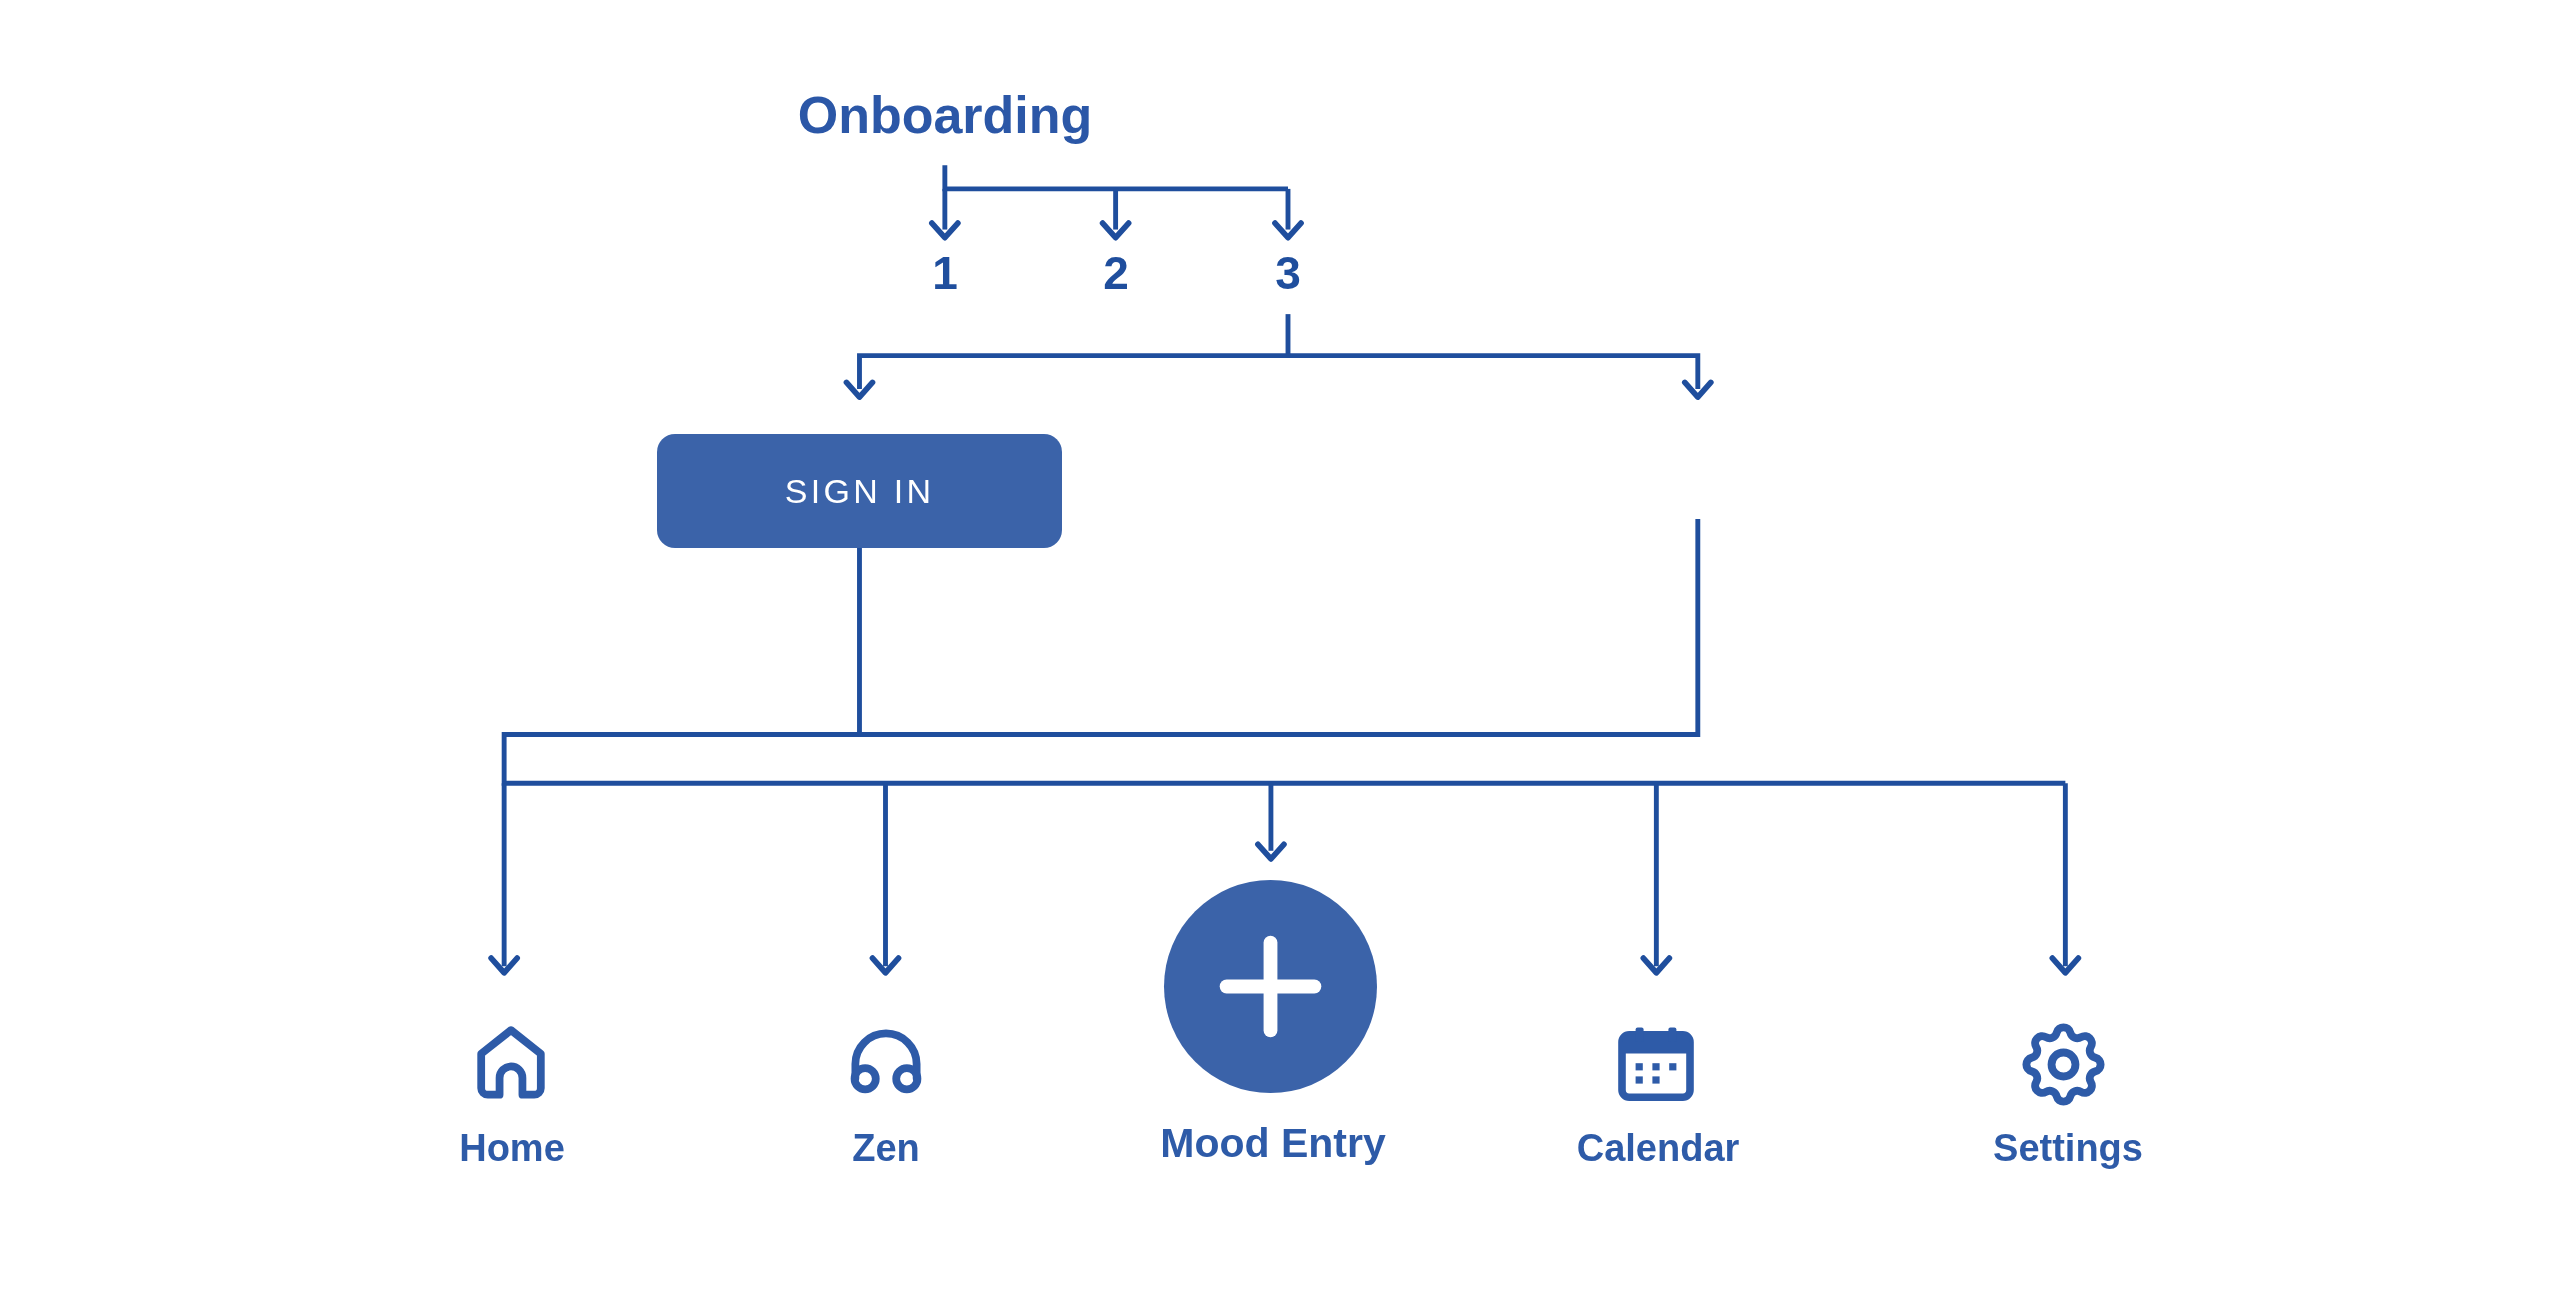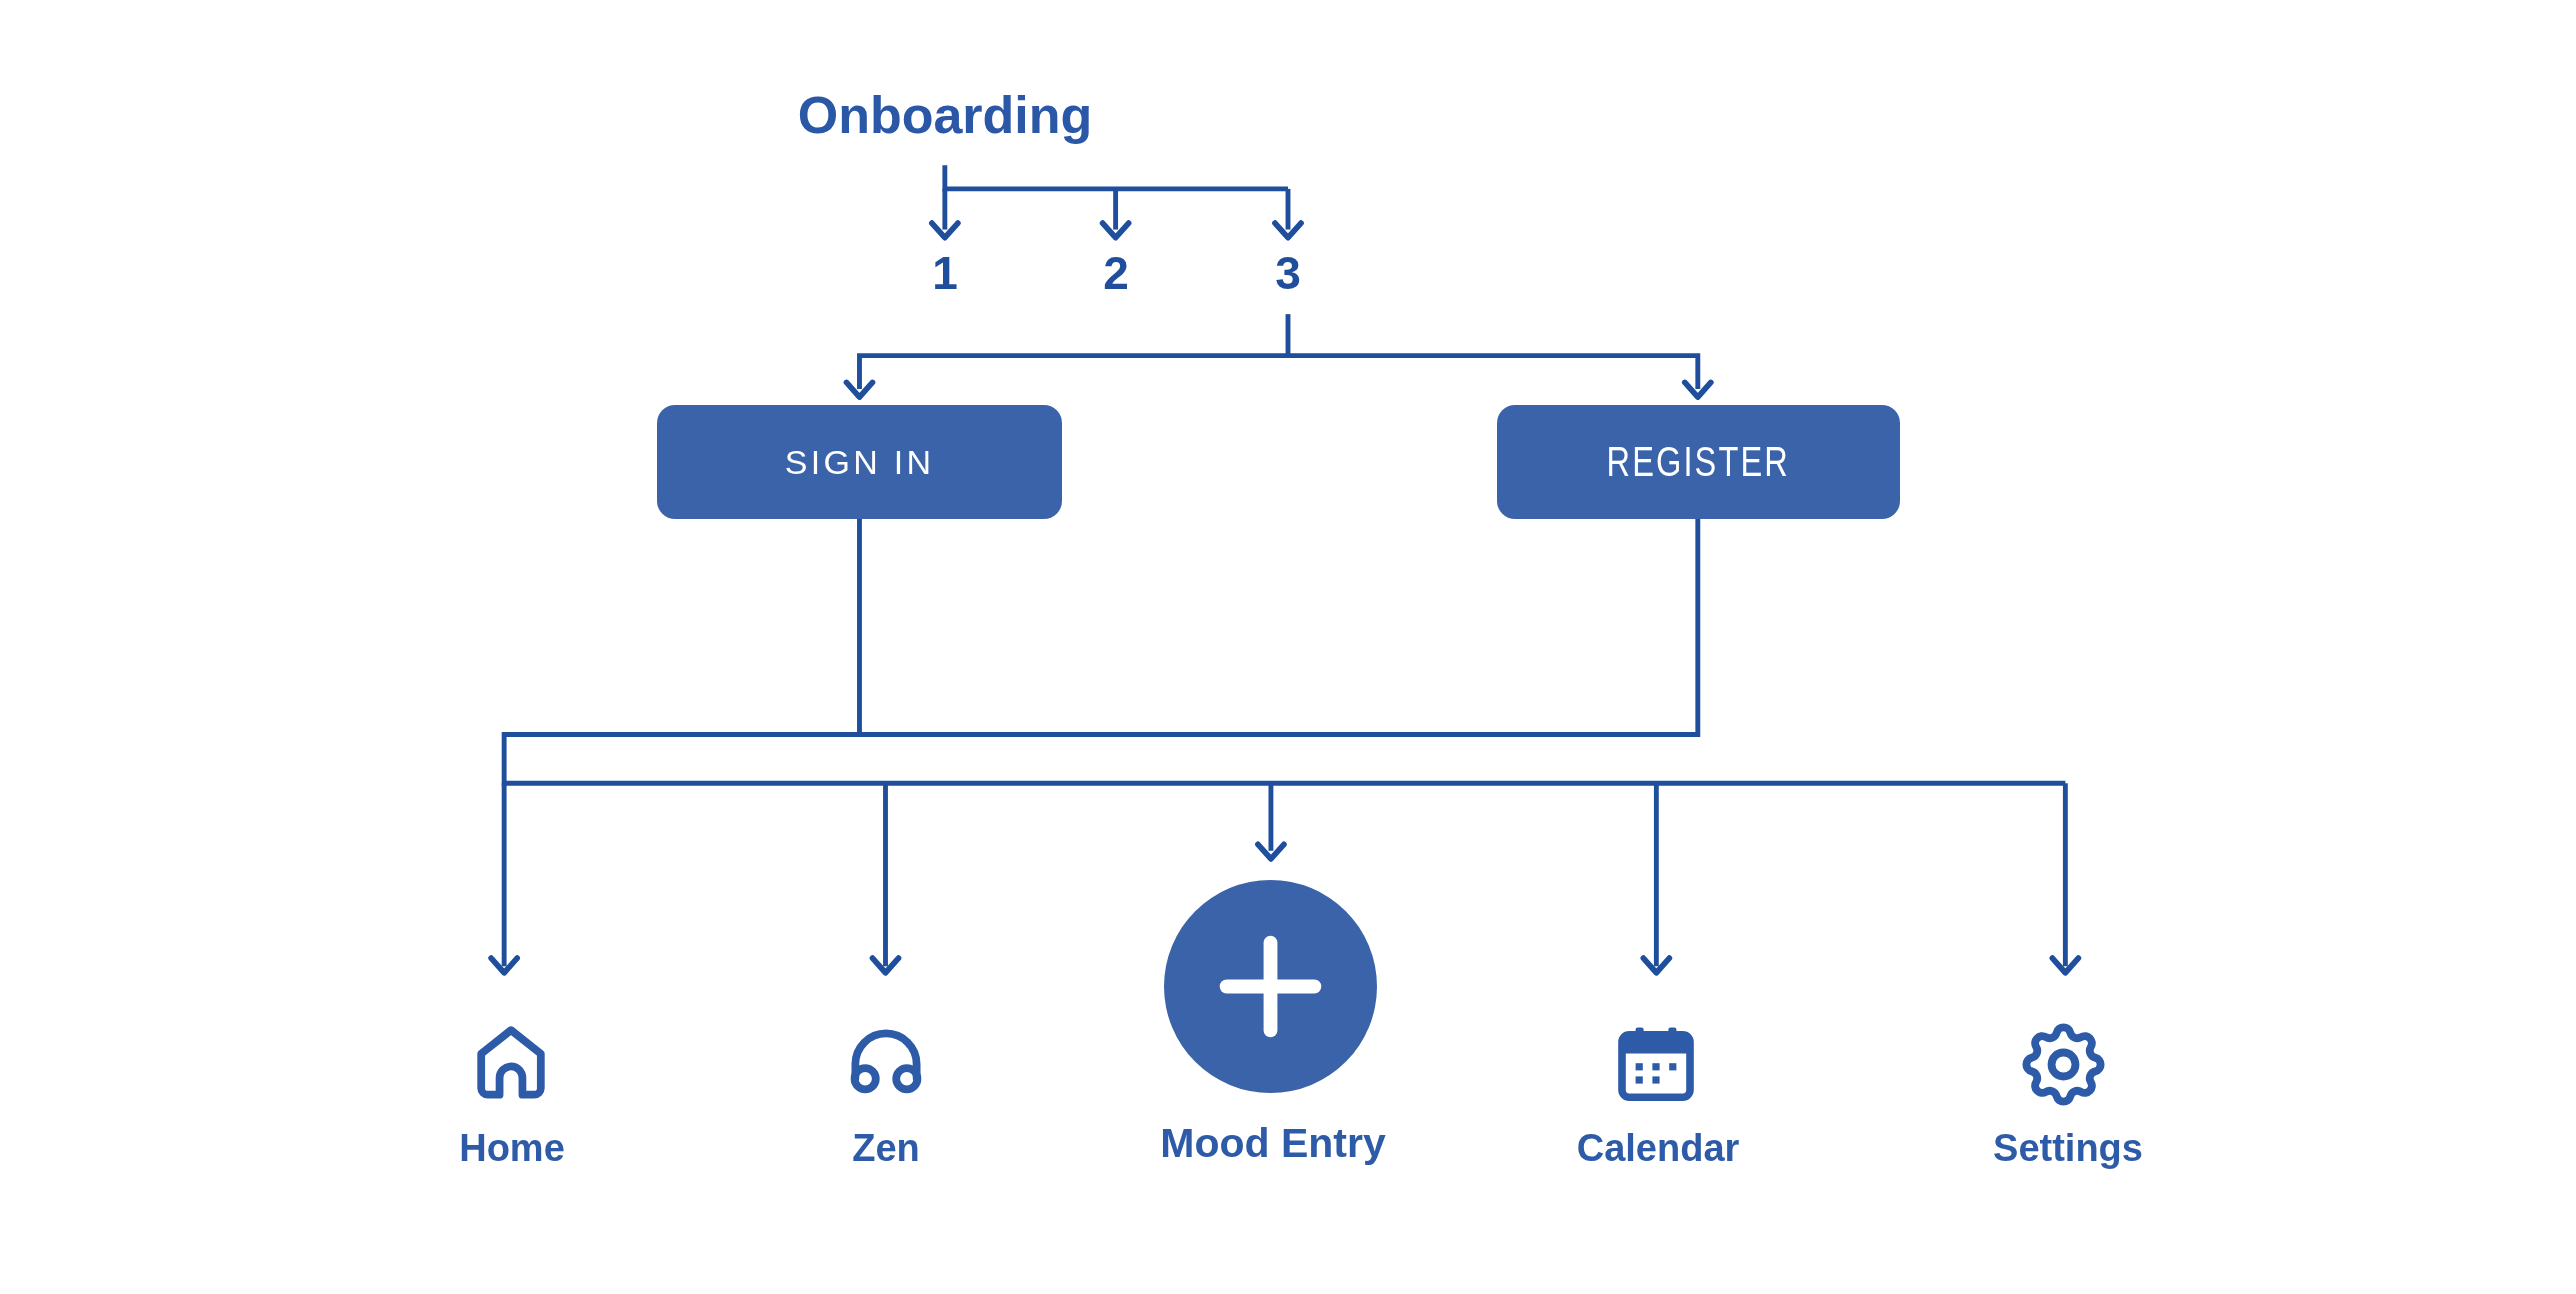--- a/index.html
+++ b/index.html
@@ -18,21 +18,21 @@
   .title{
     position:absolute;left:945px;top:85px;transform:translateX(-50%);
     font-size:52px;font-weight:bold;color:var(--title);letter-spacing:0px;white-space:nowrap;
   }
   .stepnum{
     position:absolute;transform:translateX(-50%);top:246px;
     font-size:46px;font-weight:bold;color:var(--number);
   }
   .btn{
     position:absolute;height:114px;border-radius:18px;background:var(--accent);
-    display:flex;align-items:center;justify-content:center;
+    display:flex;align-items:center;justify-content:center;margin-top:29px;
   }
   .btn .btn-label{
     color:var(--button-text);font-size:34px;letter-spacing:3.3px;font-weight:normal;white-space:nowrap;
   }
   .btn .condensed{display:inline-block;transform:scale(0.88,1.14);letter-spacing:2.4px;font-size:37px;}
 
   .nav-icon{position:absolute;}
   .nav-icon svg{display:block;}
   .icon-stroke{stroke:var(--label);fill:none;stroke-width:1.9;stroke-linecap:round;stroke-linejoin:round;}
   .icon-fill{fill:var(--label);stroke:none;}
@@ -86,23 +86,20 @@
 
   <div class="title">Onboarding</div>
 
   <div class="stepnum" style="left:945px">1</div>
   <div class="stepnum" style="left:1116px">2</div>
   <div class="stepnum" style="left:1288px">3</div>
 
   <div class="btn" style="left:657px;top:405px;width:405px;">
     <span class="btn-label">SIGN IN</span>
   </div>
-  <div class="btn" style="left:1497px;top:405px;width:403px;">
-    <span class="btn-label condensed">REGISTER</span>
-  </div>
 
   <div class="nav-icon" style="left:462px;top:1013px;">
     <svg width="98" height="98" viewBox="0 0 24 24">
       <path class="icon-stroke" d="M4.7 10 L12 4.2 L19.3 10 V18.4 A1.6 1.6 0 0 1 17.7 20 H14.8 V15.9 A2.8 2.8 0 0 0 9.2 15.9 V20 H6.3 A1.6 1.6 0 0 1 4.7 18.4 Z"></path>
     </svg>
   </div>
   <div class="nav-label" style="left:512px">Home</div>
 
   <div class="nav-icon" style="left:837px;top:1013px;">
     <svg width="98" height="98" viewBox="0 0 24 24">

